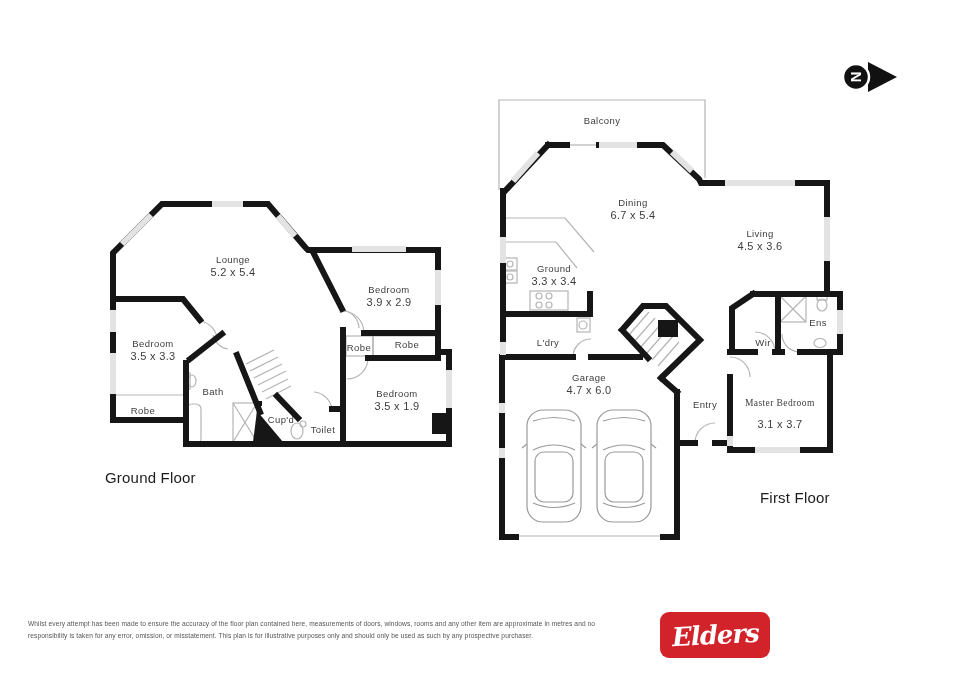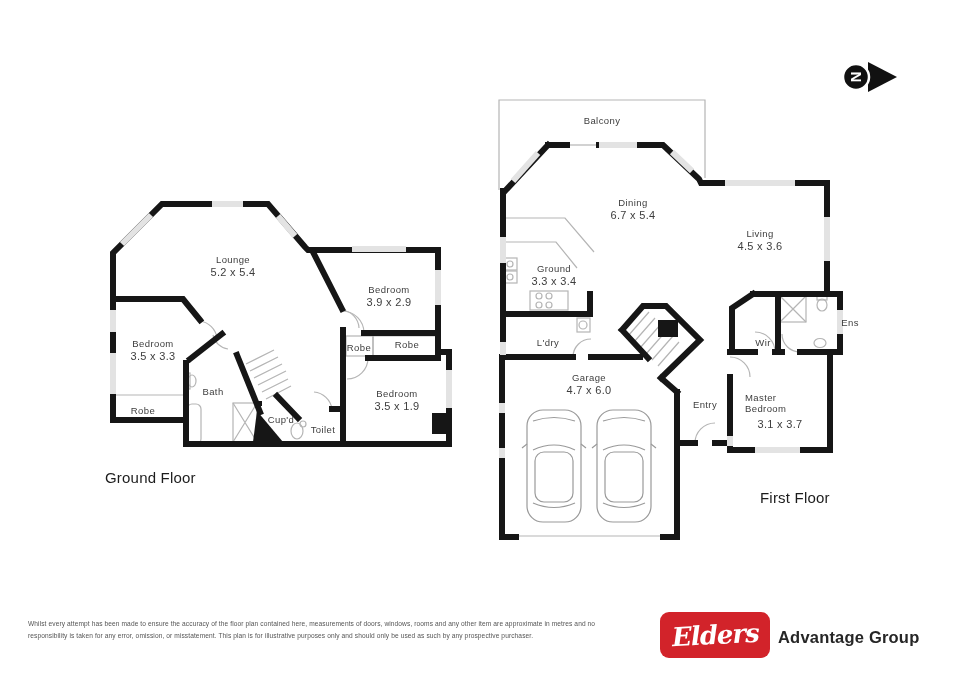--- a/index.html
+++ b/index.html
@@ -4,21 +4,21 @@
 <style>
   html,body{margin:0;padding:0;}
   body{width:955px;height:675px;background:#ffffff;position:relative;overflow:hidden;
        font-family:"Liberation Sans","DejaVu Sans",sans-serif;}
   #stage{position:absolute;inset:0;width:955px;height:675px;}
   svg.plan{position:absolute;left:0;top:0;}
   .abs{position:absolute;}
   .title{font-size:16px;font-weight:bold;color:#1b1b1b;white-space:nowrap;transform:translateX(-50%);}
   .lbl{font-size:9.5px;color:#3d3d3d;letter-spacing:.4px;white-space:nowrap;
        transform:translate(-50%,-50%);line-height:11px;}
-  .lbl.wrap{white-space:normal;width:70px;}
+  .lbl.wrap{white-space:normal;width:70px;font-family:Liberation Serif, serif;}
   .dim{font-size:11px;color:#3d3d3d;letter-spacing:.3px;text-align:center;white-space:nowrap;
        transform:translate(-50%,-50%);}
   .floor-lbl{font-size:15px;color:#1c1c1c;letter-spacing:.2px;white-space:nowrap;}
   .disclaimer{font-size:6.6px;color:#555;letter-spacing:.1px;white-space:nowrap;}
   .logo-box{width:110px;height:46px;background:#d2232a;border-radius:9px;
             display:flex;align-items:center;justify-content:center;}
   .logo-script{font-family:"DejaVu Serif","Liberation Serif",serif;font-style:italic;font-weight:bold;
                color:#ffffff;font-size:26px;transform:rotate(-3deg);letter-spacing:-1px;}
   .group-name{font-size:16.5px;font-weight:bold;color:#262626;letter-spacing:.2px;white-space:nowrap;}
 </style>
@@ -184,26 +184,25 @@
   <div class="abs dim" style="left:633px;top:215px">6.7 x 5.4</div>
   <div class="abs lbl" style="left:554px;top:268px">Ground</div>
   <div class="abs dim" style="left:554px;top:281px">3.3 x 3.4</div>
   <div class="abs lbl" style="left:760px;top:233px">Living</div>
   <div class="abs dim" style="left:760px;top:246px">4.5 x 3.6</div>
   <div class="abs lbl" style="left:548px;top:342px">L'dry</div>
   <div class="abs lbl" style="left:589px;top:377px">Garage</div>
   <div class="abs dim" style="left:589px;top:390px">4.7 x 6.0</div>
   <div class="abs lbl" style="left:705px;top:404px">Entry</div>
   <div class="abs lbl" style="left:763px;top:342px">Wir</div>
-  <div class="abs lbl" style="left:850px;top:322px">Ens</div>
+  <div class="abs lbl" style="left:818px;top:322px">Ens</div>
   <div class="abs lbl wrap" style="left:780px;top:403px">Master Bedroom</div>
   <div class="abs dim" style="left:780px;top:424px">3.1 x 3.7</div>
   <div class="abs floor-lbl" style="left:760px;top:489px">First Floor</div>
 
   <div class="abs disclaimer" style="left:28px;top:620px">Whilst every attempt has been made to ensure the accuracy of the floor plan contained here, measurements of doors, windows, rooms and any other item are approximate in metres and no</div>
   <div class="abs disclaimer" style="left:28px;top:632px">responsibility is taken for any error, omission, or misstatement. This plan is for illustrative purposes only and should only be used as such by any prospective purchaser.</div>
 
   <div class="abs logo-box" style="left:660px;top:612px">
     <span class="logo-script">Elders</span>
   </div>
-  <div class="abs group-name" style="left:778px;top:628px">Advantage Group</div>
 
 </div>
 
 </body></html>

